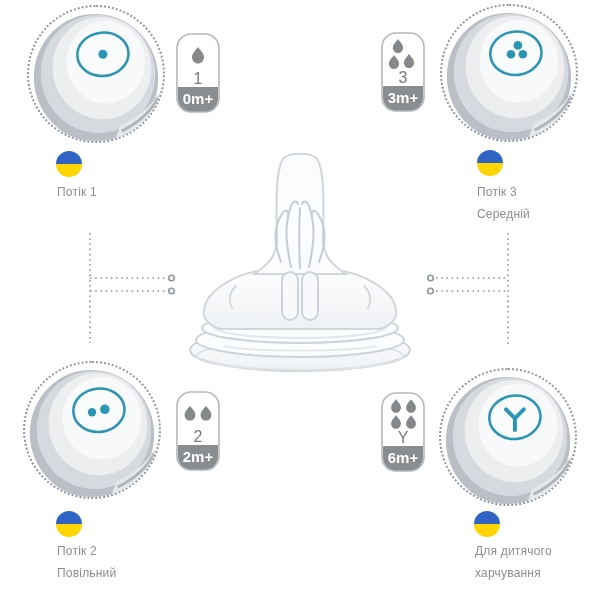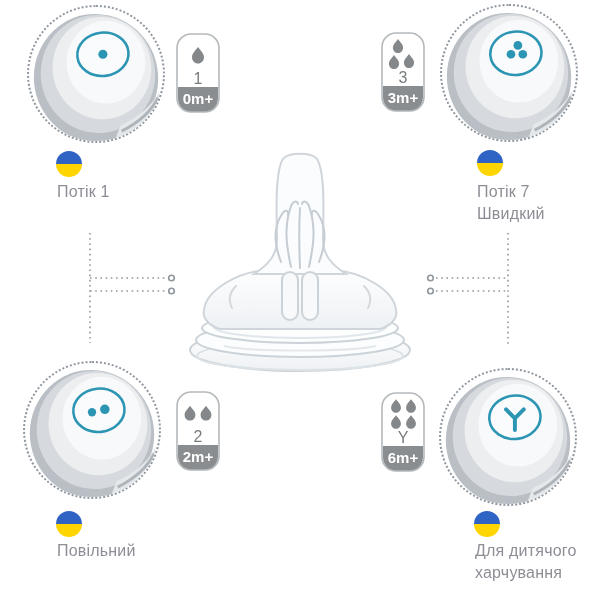--- a/index.html
+++ b/index.html
@@ -22,21 +22,21 @@
   .badge-svg .dropset{display:none;}
   .badge-svg[data-drops="1"] .d1{display:inline;}
   .badge-svg[data-drops="2"] .d2{display:inline;}
   .badge-svg[data-drops="3"] .d3{display:inline;}
   .badge-svg[data-drops="4"] .d4{display:inline;}
   .flag{
     position:absolute;width:26px;height:26px;border-radius:50%;
     background:linear-gradient(to bottom,#2f63c4 0 50%,#ffd500 50% 100%);
   }
   .label{
-    position:absolute;color:#8d8d95;font-size:16px;line-height:22px;
+    position:absolute;color:#8d8d95;font-size:12px;line-height:22px;
     letter-spacing:0.2px;white-space:nowrap;
   }
   .connectors{position:absolute;left:0;top:0;width:600px;height:600px;pointer-events:none;}
   .nipple{position:absolute;left:180px;top:140px;width:240px;height:236px;}
 </style>
 </head>
 <body>
 
 <div class="canvas">
 
@@ -208,22 +208,22 @@
           <path transform="translate(15,29) scale(0.82)" d="M0,-7 C2.5,-3.5 6,-0.5 6,3 C6,6.9 3.3,9.5 0,9.5 C-3.3,9.5 -6,6.9 -6,3 C-6,-0.5 -2.5,-3.5 0,-7"></path>
           <path transform="translate(30,29) scale(0.82)" d="M0,-7 C2.5,-3.5 6,-0.5 6,3 C6,6.9 3.3,9.5 0,9.5 C-3.3,9.5 -6,6.9 -6,3 C-6,-0.5 -2.5,-3.5 0,-7"></path>
         </g>
         <text x="22" y="51" text-anchor="middle" font-size="16" fill="#797c7e">3</text>
         <path d="M2,54 H42 V65 C42,73 36,78.6 28,78.6 H16 C8,78.6 2,73 2,65 Z" fill="#8a8d8f"></path>
         <text x="22" y="71" text-anchor="middle" font-size="15" font-weight="bold" fill="#ffffff">3m+</text>
       </svg>
     </div>
     <div class="flag" style="left:477px;top:150px;"></div>
     <div class="label" style="left:477px;top:181px;">
-      <div>Потік 7</div>
-      <div>Швидкий</div>
+      <div>Потік 3</div>
+      <div>Середній</div>
     </div>
   </div>
 
   <div class="quadrant">
     <div class="photo-circle" style="left:23px;top:361px;">
       <svg class="photo-svg" viewBox="0 0 140 140" data-holes="2">
         <g clip-path="url(#photoClip)">
           <ellipse cx="70" cy="74" rx="63" ry="65" fill="#b9bfc5" transform="rotate(-10 70 74)"></ellipse>
           <ellipse cx="72" cy="70" rx="58" ry="60" fill="#d6dade" transform="rotate(-10 72 70)"></ellipse>
           <ellipse cx="76" cy="64" rx="50" ry="52" fill="#eceef0" transform="rotate(-10 76 64)"></ellipse>
@@ -270,20 +270,21 @@
           <path transform="translate(15,29) scale(0.82)" d="M0,-7 C2.5,-3.5 6,-0.5 6,3 C6,6.9 3.3,9.5 0,9.5 C-3.3,9.5 -6,6.9 -6,3 C-6,-0.5 -2.5,-3.5 0,-7"></path>
           <path transform="translate(30,29) scale(0.82)" d="M0,-7 C2.5,-3.5 6,-0.5 6,3 C6,6.9 3.3,9.5 0,9.5 C-3.3,9.5 -6,6.9 -6,3 C-6,-0.5 -2.5,-3.5 0,-7"></path>
         </g>
         <text x="22" y="51" text-anchor="middle" font-size="16" fill="#797c7e">2</text>
         <path d="M2,54 H42 V65 C42,73 36,78.6 28,78.6 H16 C8,78.6 2,73 2,65 Z" fill="#8a8d8f"></path>
         <text x="22" y="71" text-anchor="middle" font-size="15" font-weight="bold" fill="#ffffff">2m+</text>
       </svg>
     </div>
     <div class="flag" style="left:56px;top:511px;"></div>
     <div class="label" style="left:57px;top:540px;">
+      <div>Потік 2</div>
       <div>Повільний</div>
     </div>
   </div>
 
   <div class="quadrant">
     <div class="photo-circle" style="left:439px;top:368px;">
       <svg class="photo-svg" viewBox="0 0 140 140" data-holes="Y">
         <g clip-path="url(#photoClip)">
           <ellipse cx="70" cy="74" rx="63" ry="65" fill="#b9bfc5" transform="rotate(-10 70 74)"></ellipse>
           <ellipse cx="72" cy="70" rx="58" ry="60" fill="#d6dade" transform="rotate(-10 72 70)"></ellipse>

